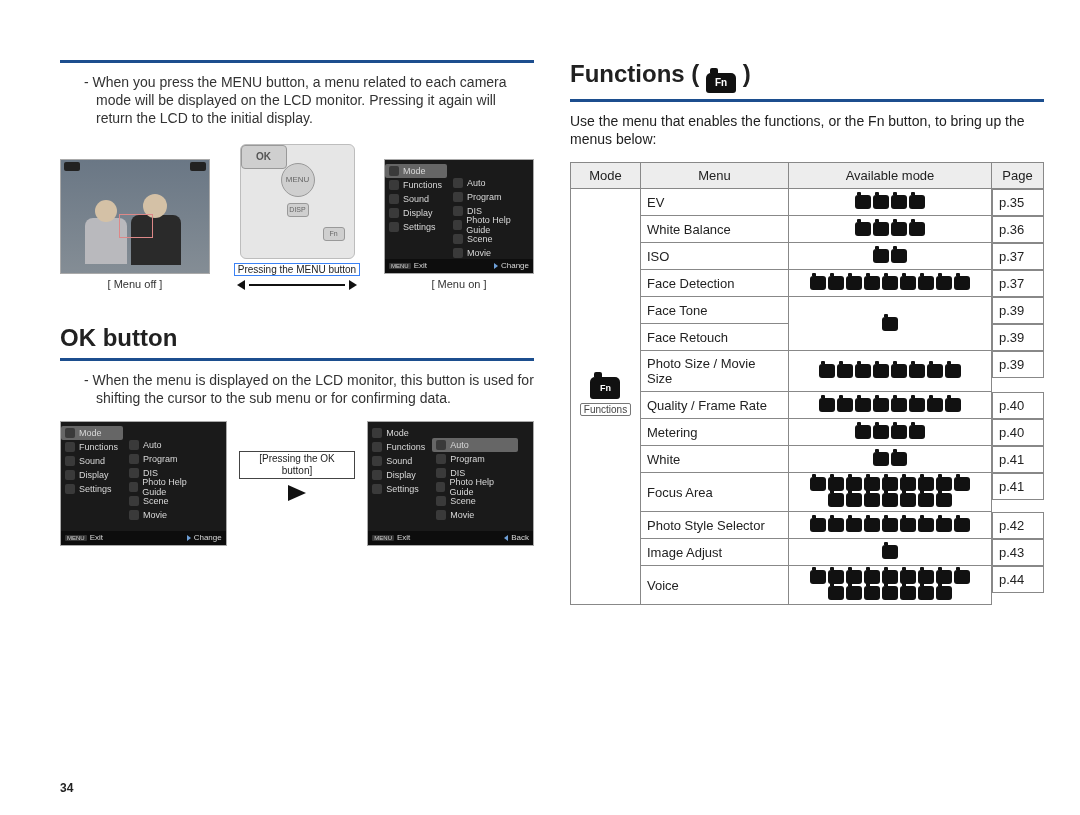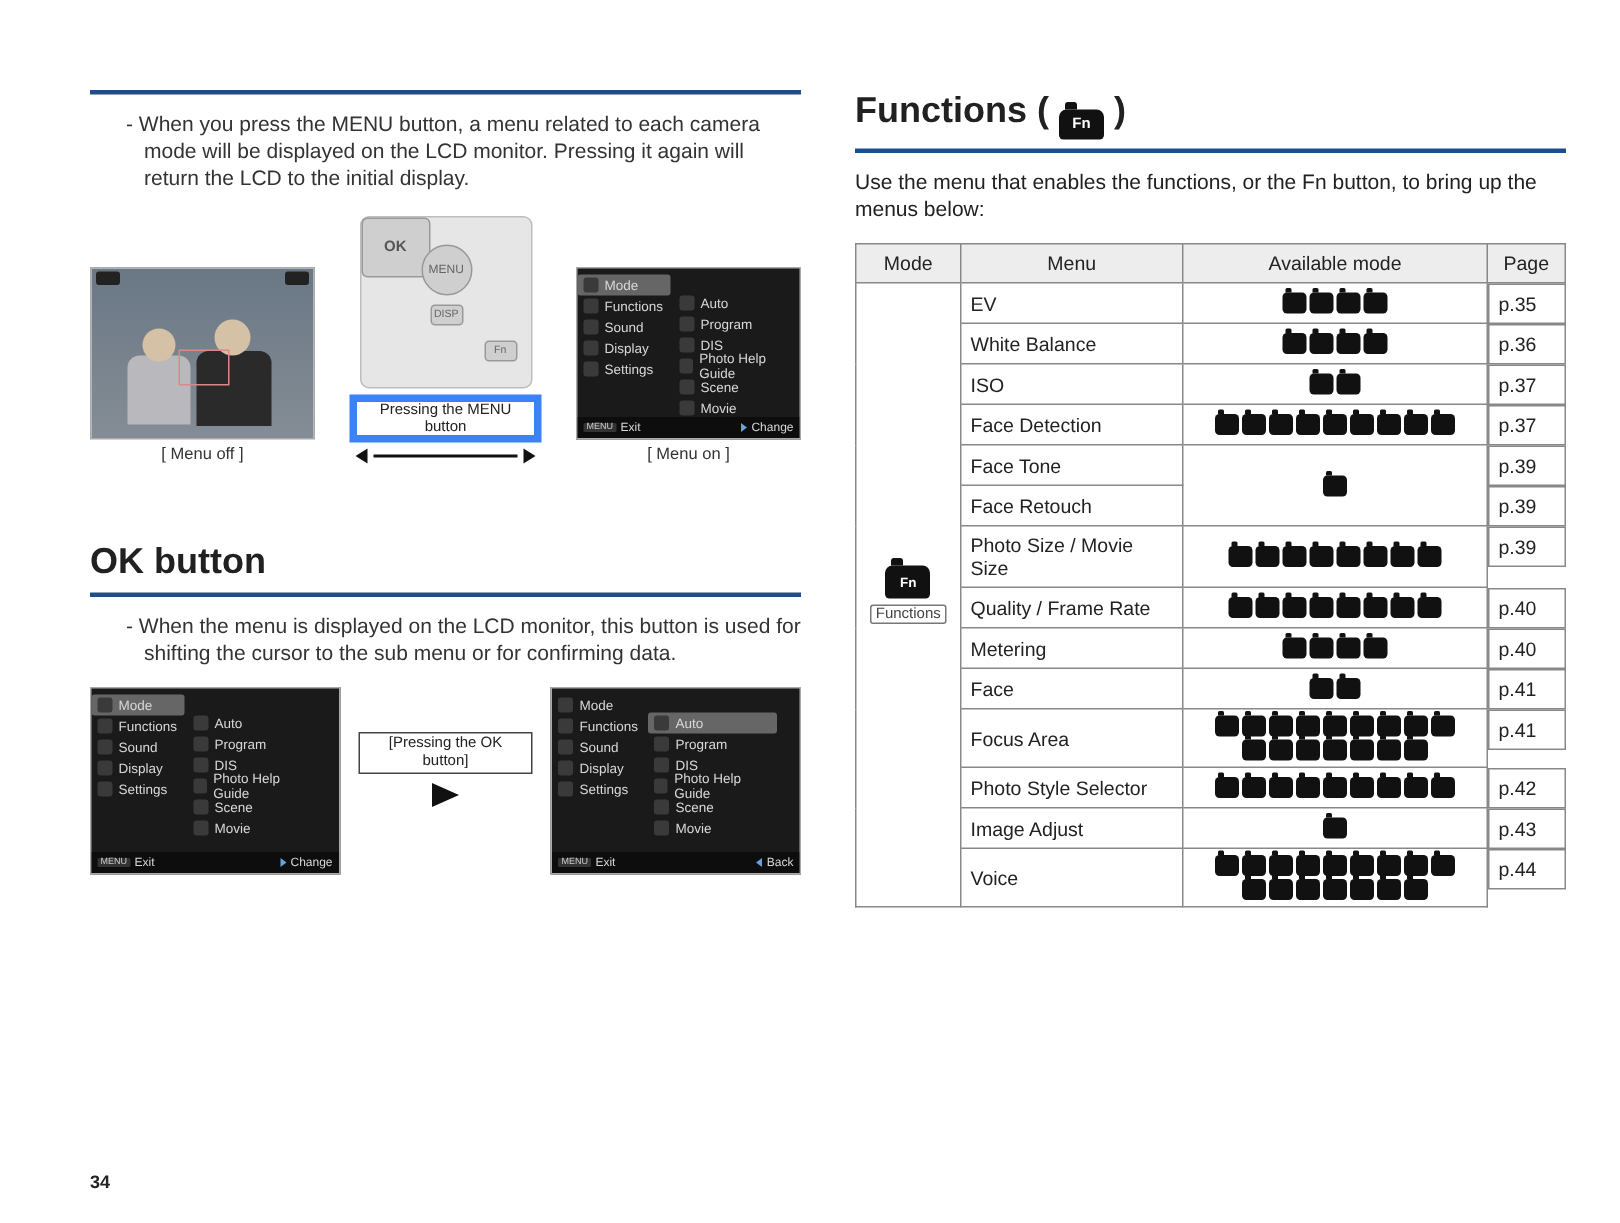--- a/index.html
+++ b/index.html
@@ -65,39 +65,39 @@
 
   .cam-body {
     width: 115px; height: 115px;
     background: #e6e6e6; border:1px solid #bdbdbd; border-radius:6px;
     position: relative;
   }
   .cam-body .btn-lg { position:absolute; width:34px; height:34px; border-radius:50%; background:#cfcfcf; border:1px solid #999; left:40px; top:18px; font-size:8px; color:#666; display:flex; align-items:center; justify-content:center;}
   .cam-body .btn-sm { position:absolute; width:22px; height:14px; border-radius:3px; background:#cfcfcf; border:1px solid #999; font-size:7px; color:#666; display:flex; align-items:center; justify-content:center;}
   .cam-body .disp { left:46px; top:58px;}
   .cam-body .fn   { left:82px; top:82px;}
-  .cam-body .ok   { left:10px; top:82px; width:46px; height:40px; border-radius:4px; background:#cfcfcf; border:1px solid #999; font-size:10px; color:#555; font-weight:700; display:flex; align-items:center; justify-content:center;}
+  .cam-body .ok   { left:10px; top:82px; width:46px; height:24px; border-radius:4px; background:#cfcfcf; border:1px solid #999; font-size:10px; color:#555; font-weight:700; display:flex; align-items:center; justify-content:center;}
 
   .lcd-menu {
     background: #1a1a1a;
     color: #d8d8d8;
     font-size: 9px;
   }
   .lcd-menu .row { display:flex; align-items:center; height:14px; padding:0 4px; gap:4px;}
   .lcd-menu .row .ic { width:10px; height:10px; background:#3a3a3a; border-radius:2px; }
   .lcd-menu .leftcol { position:absolute; left:0; top:4px; width:62px;}
   .lcd-menu .rightcol { position:absolute; left:64px; top:16px; width:86px;}
   .lcd-menu .hl { background:#666; border-radius:2px;}
   .lcd-menu .footer { position:absolute; bottom:0; left:0; right:0; height:14px; background:#0d0d0d; display:flex; justify-content:space-between; padding:0 4px; align-items:center; font-size:8px;}
   .lcd-menu .footer .tag { display:flex; align-items:center; gap:3px;}
   .lcd-menu .footer .key { background:#333; color:#ccc; font-size:6px; padding:0 2px; border-radius:1px;}
   .lcd-menu .footer .play { width:0;height:0;border-left:4px solid #6ea0d8;border-top:3px solid transparent;border-bottom:3px solid transparent;}
   .lcd-menu .footer .play.rev { transform: scaleX(-1);}
   .caption { font-size: 11px; color:#333; margin-top:4px; }
-  .mid-label { font-size:10px; color:#222; border:5px solid #3b82f6; padding:0 3px; text-align:center; }
+  .mid-label { font-size:10px; color:#222; border:1px solid #3b82f6; padding:0 3px; text-align:center; }
   .arrows { display:flex; align-items:center; justify-content:center; gap:4px; margin-top:4px;}
   .arrow-l { width:0;height:0;border-right:8px solid #111;border-top:5px solid transparent;border-bottom:5px solid transparent;}
   .arrow-r { width:0;height:0;border-left:8px solid #111;border-top:5px solid transparent;border-bottom:5px solid transparent;}
   .arrow-bar { height:2px; background:#111; flex:1;}
 
   
   .ok-row { display:flex; gap:12px; margin-top:14px; align-items:flex-start; justify-content:center;}
   .ok-lcd { width:170px; height:125px; }
   .ok-mid { font-size:11px; text-align:center; line-height:1.2; padding-top:30px;}
   .ok-mid .lab { border:1px solid #444; padding:1px 4px; font-size:10px; display:inline-block;}
@@ -234,21 +234,21 @@
             <span class="tag">
                 <span class="play"></span>
                 <span>Change</span>
               </span>
           </div>
         </div>
         <div class="caption">[ Menu on ]</div>
       </div>
     </div>
 
-    <h1 style="margin-top:52px;">OK button</h1>
+    <h1 style="margin-top:34px;">OK button</h1>
     <div class="hr"></div>
     <div class="subtext">
       <p>- When the menu is displayed on the LCD monitor, this button is used for shifting the cursor to the sub menu or for confirming data.</p>
     </div>
 
     <div class="ok-row">
 
       <div class="lcd lcd-menu ok-lcd">
         <div class="leftcol">
           <div class="row hl">
@@ -517,21 +517,21 @@
               <div class="iconstrip">
                 <span class="m"></span>
                 <span class="m"></span>
                 <span class="m"></span>
                 <span class="m"></span>
               </div>
             </td>
             <td class="page">p.40</td>
           </tr>
           <tr>
-            <td class="menu">Face</td>
+            <td class="menu">White</td>
             <td class="avail">
               <div class="iconstrip">
                 <span class="m"></span>
                 <span class="m"></span>
               </div>
             </td>
             <td class="page">p.41</td>
           </tr>
           <tr>
             <td class="menu">Focus Area</td>

